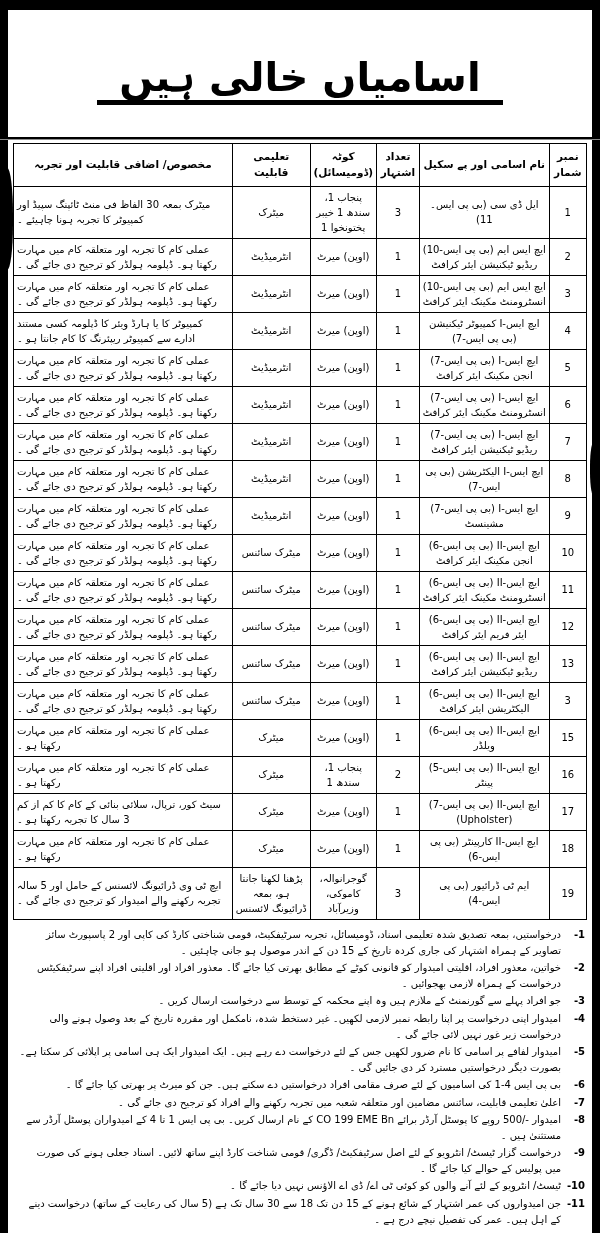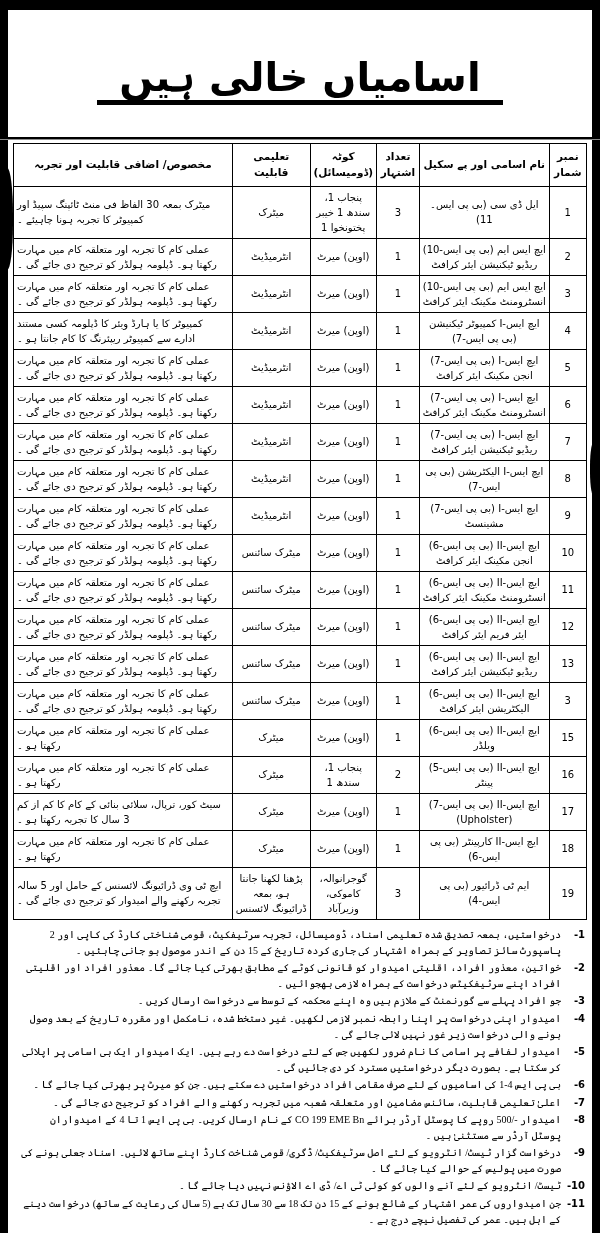--- a/index.html
+++ b/index.html
@@ -20,21 +20,21 @@
         font-size:10px;line-height:1.5;padding:3px 2px;word-wrap:break-word;}
   th{font-size:10.5px;font-weight:bold;padding:5px 2px;}
   col.c-sn{width:6.5%;} col.c-post{width:22.5%;} col.c-count{width:7.5%;}
   col.c-quota{width:11.5%;} col.c-edu{width:13.5%;} col.c-req{width:38%;}
   td.req{text-align:left;padding:3px 6px 3px 3px;}
   td.sn{font-family:"DejaVu Sans",sans-serif;}
   
   .notes{direction:rtl;margin:7px 2px 0;font-size:10px;line-height:1.62;}
   .note{display:flex;align-items:flex-start;margin:0 0 1px;}
   .note-num{flex:0 0 24px;direction:rtl;unicode-bidi:isolate;text-align:right;font-weight:bold;}
-  .note-text{flex:1;text-align:right;padding-left:4px;font-family:Liberation Serif, serif;}
+  .note-text{flex:1;text-align:right;padding-left:4px;}
   
   .blob{position:absolute;background:#000;}
   .blob.left{left:0;top:168px;width:13px;height:102px;border-radius:0 45% 45% 0;}
   .blob.right{right:0;top:440px;width:10px;height:58px;border-radius:45% 0 0 45%;}
 </style>
 </head>
 <body>
 
 <div class="page">
 

